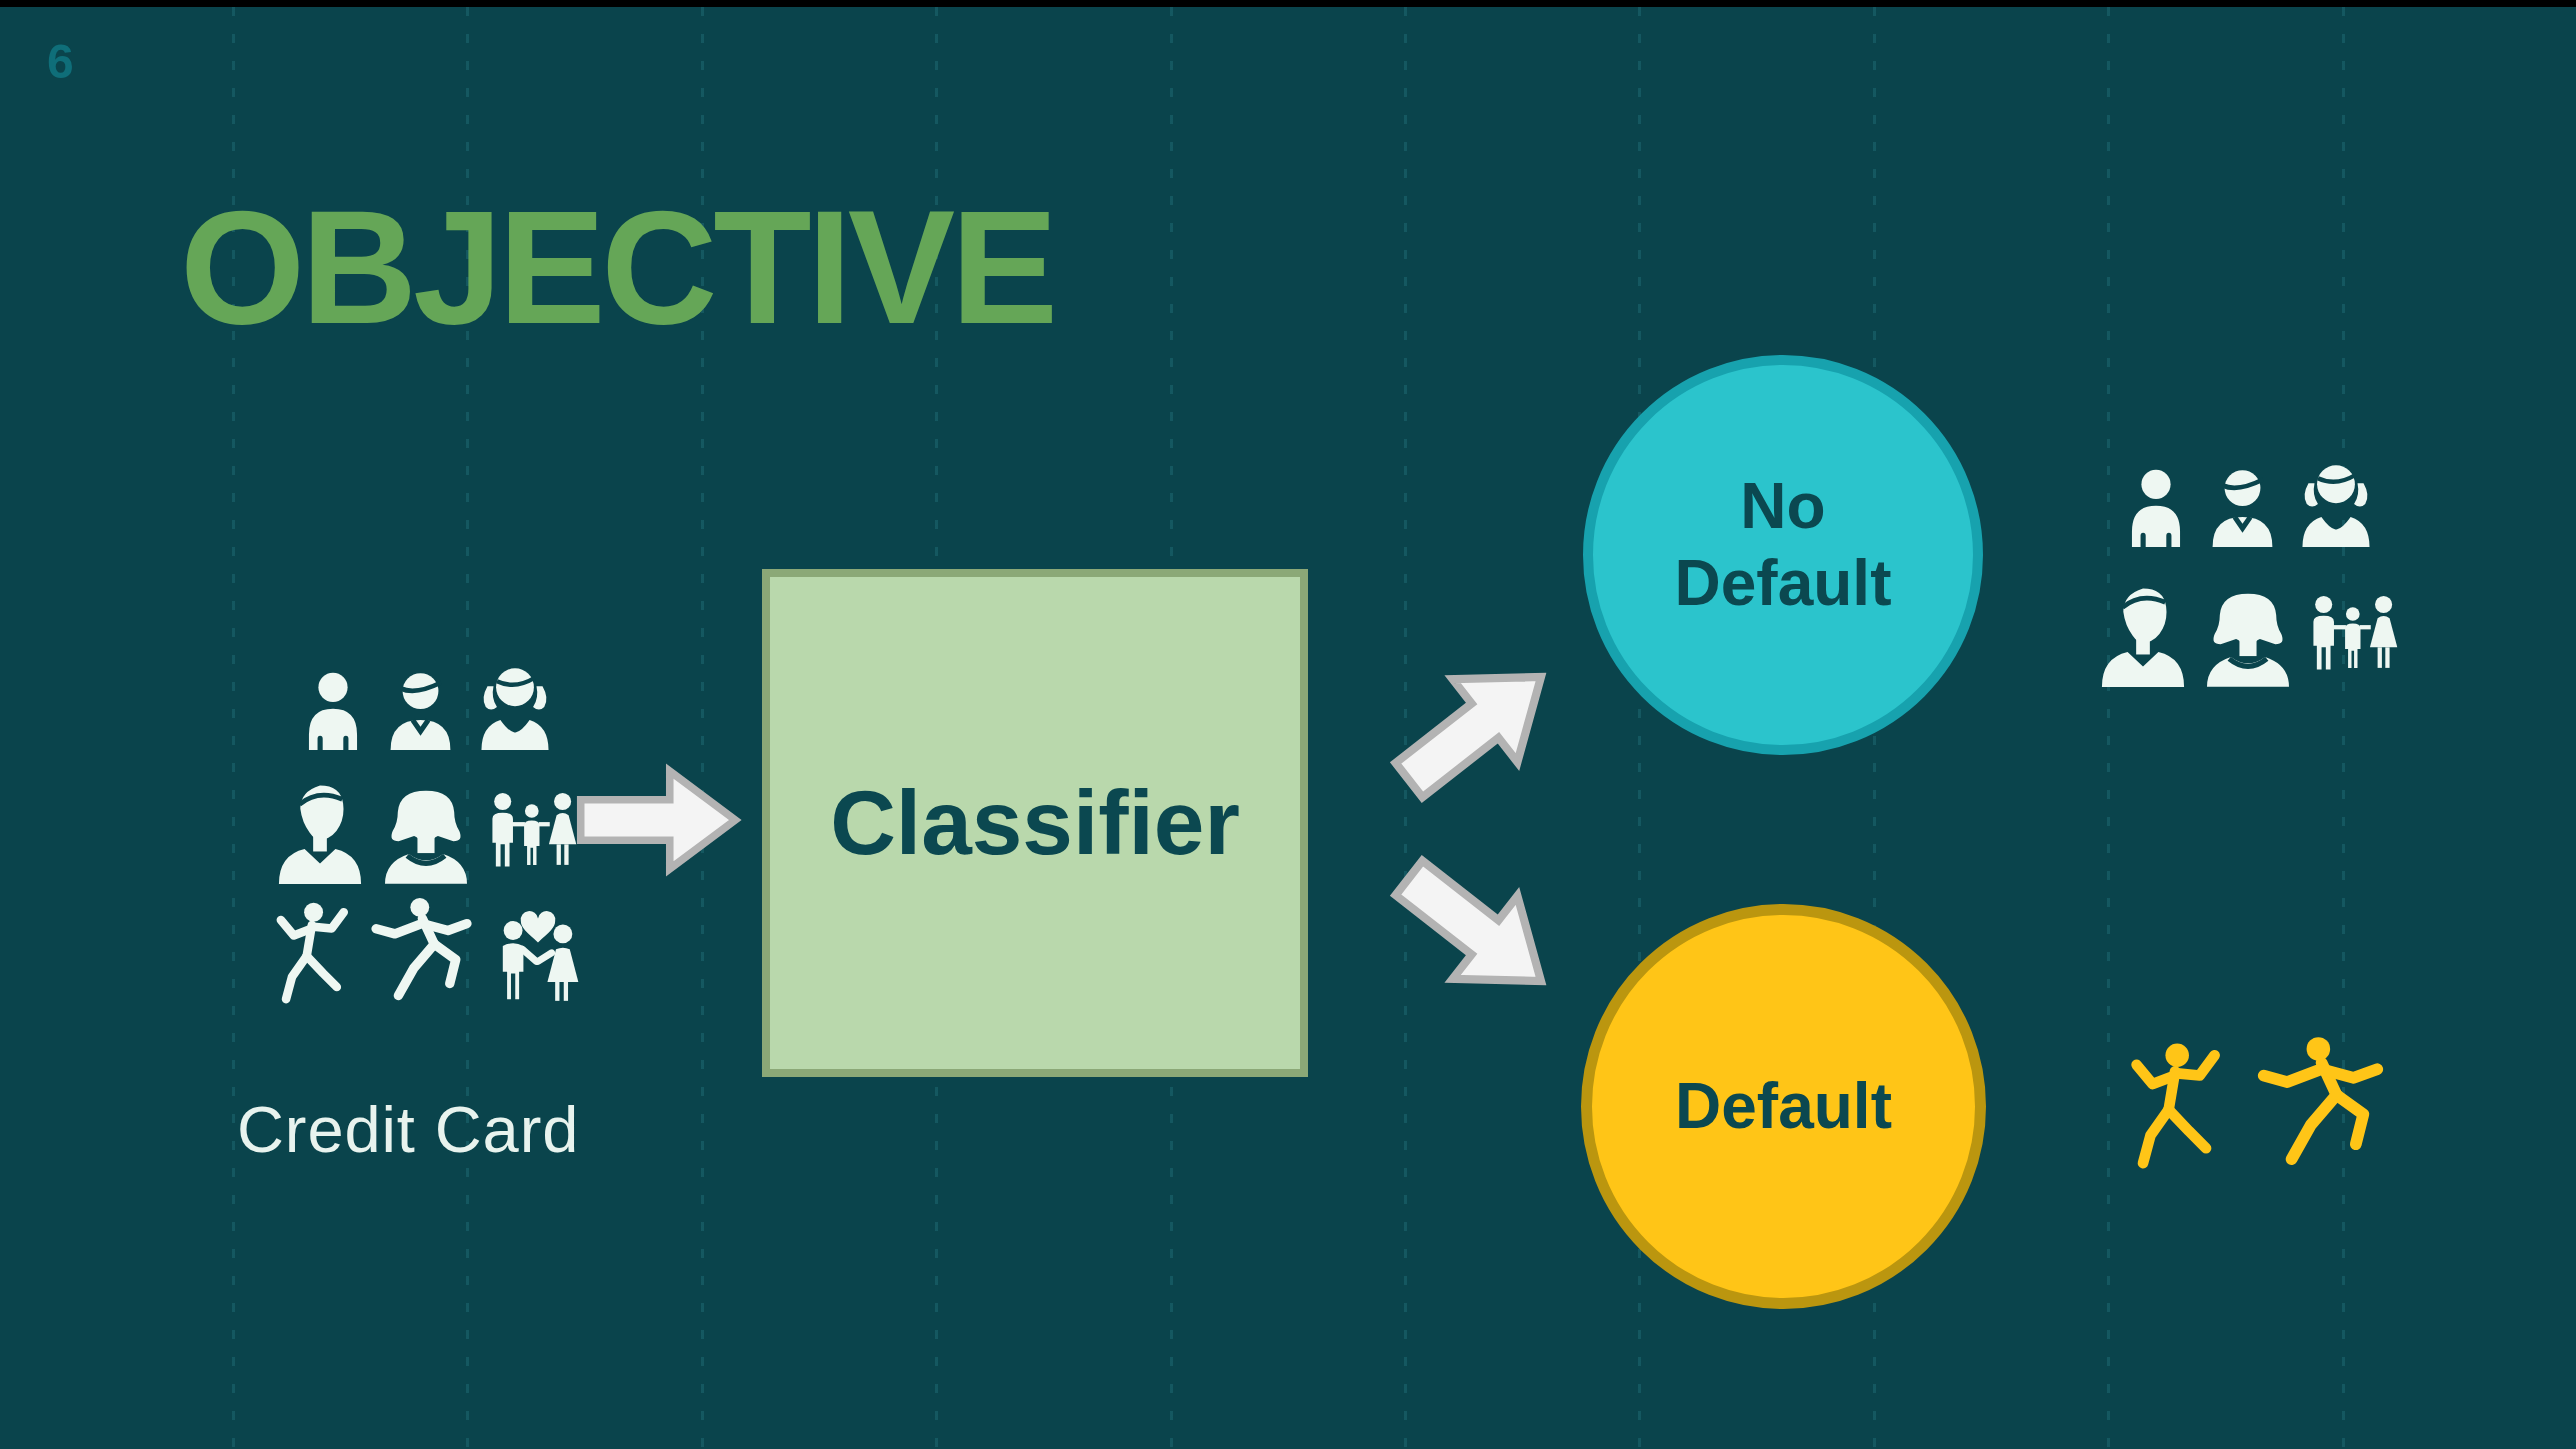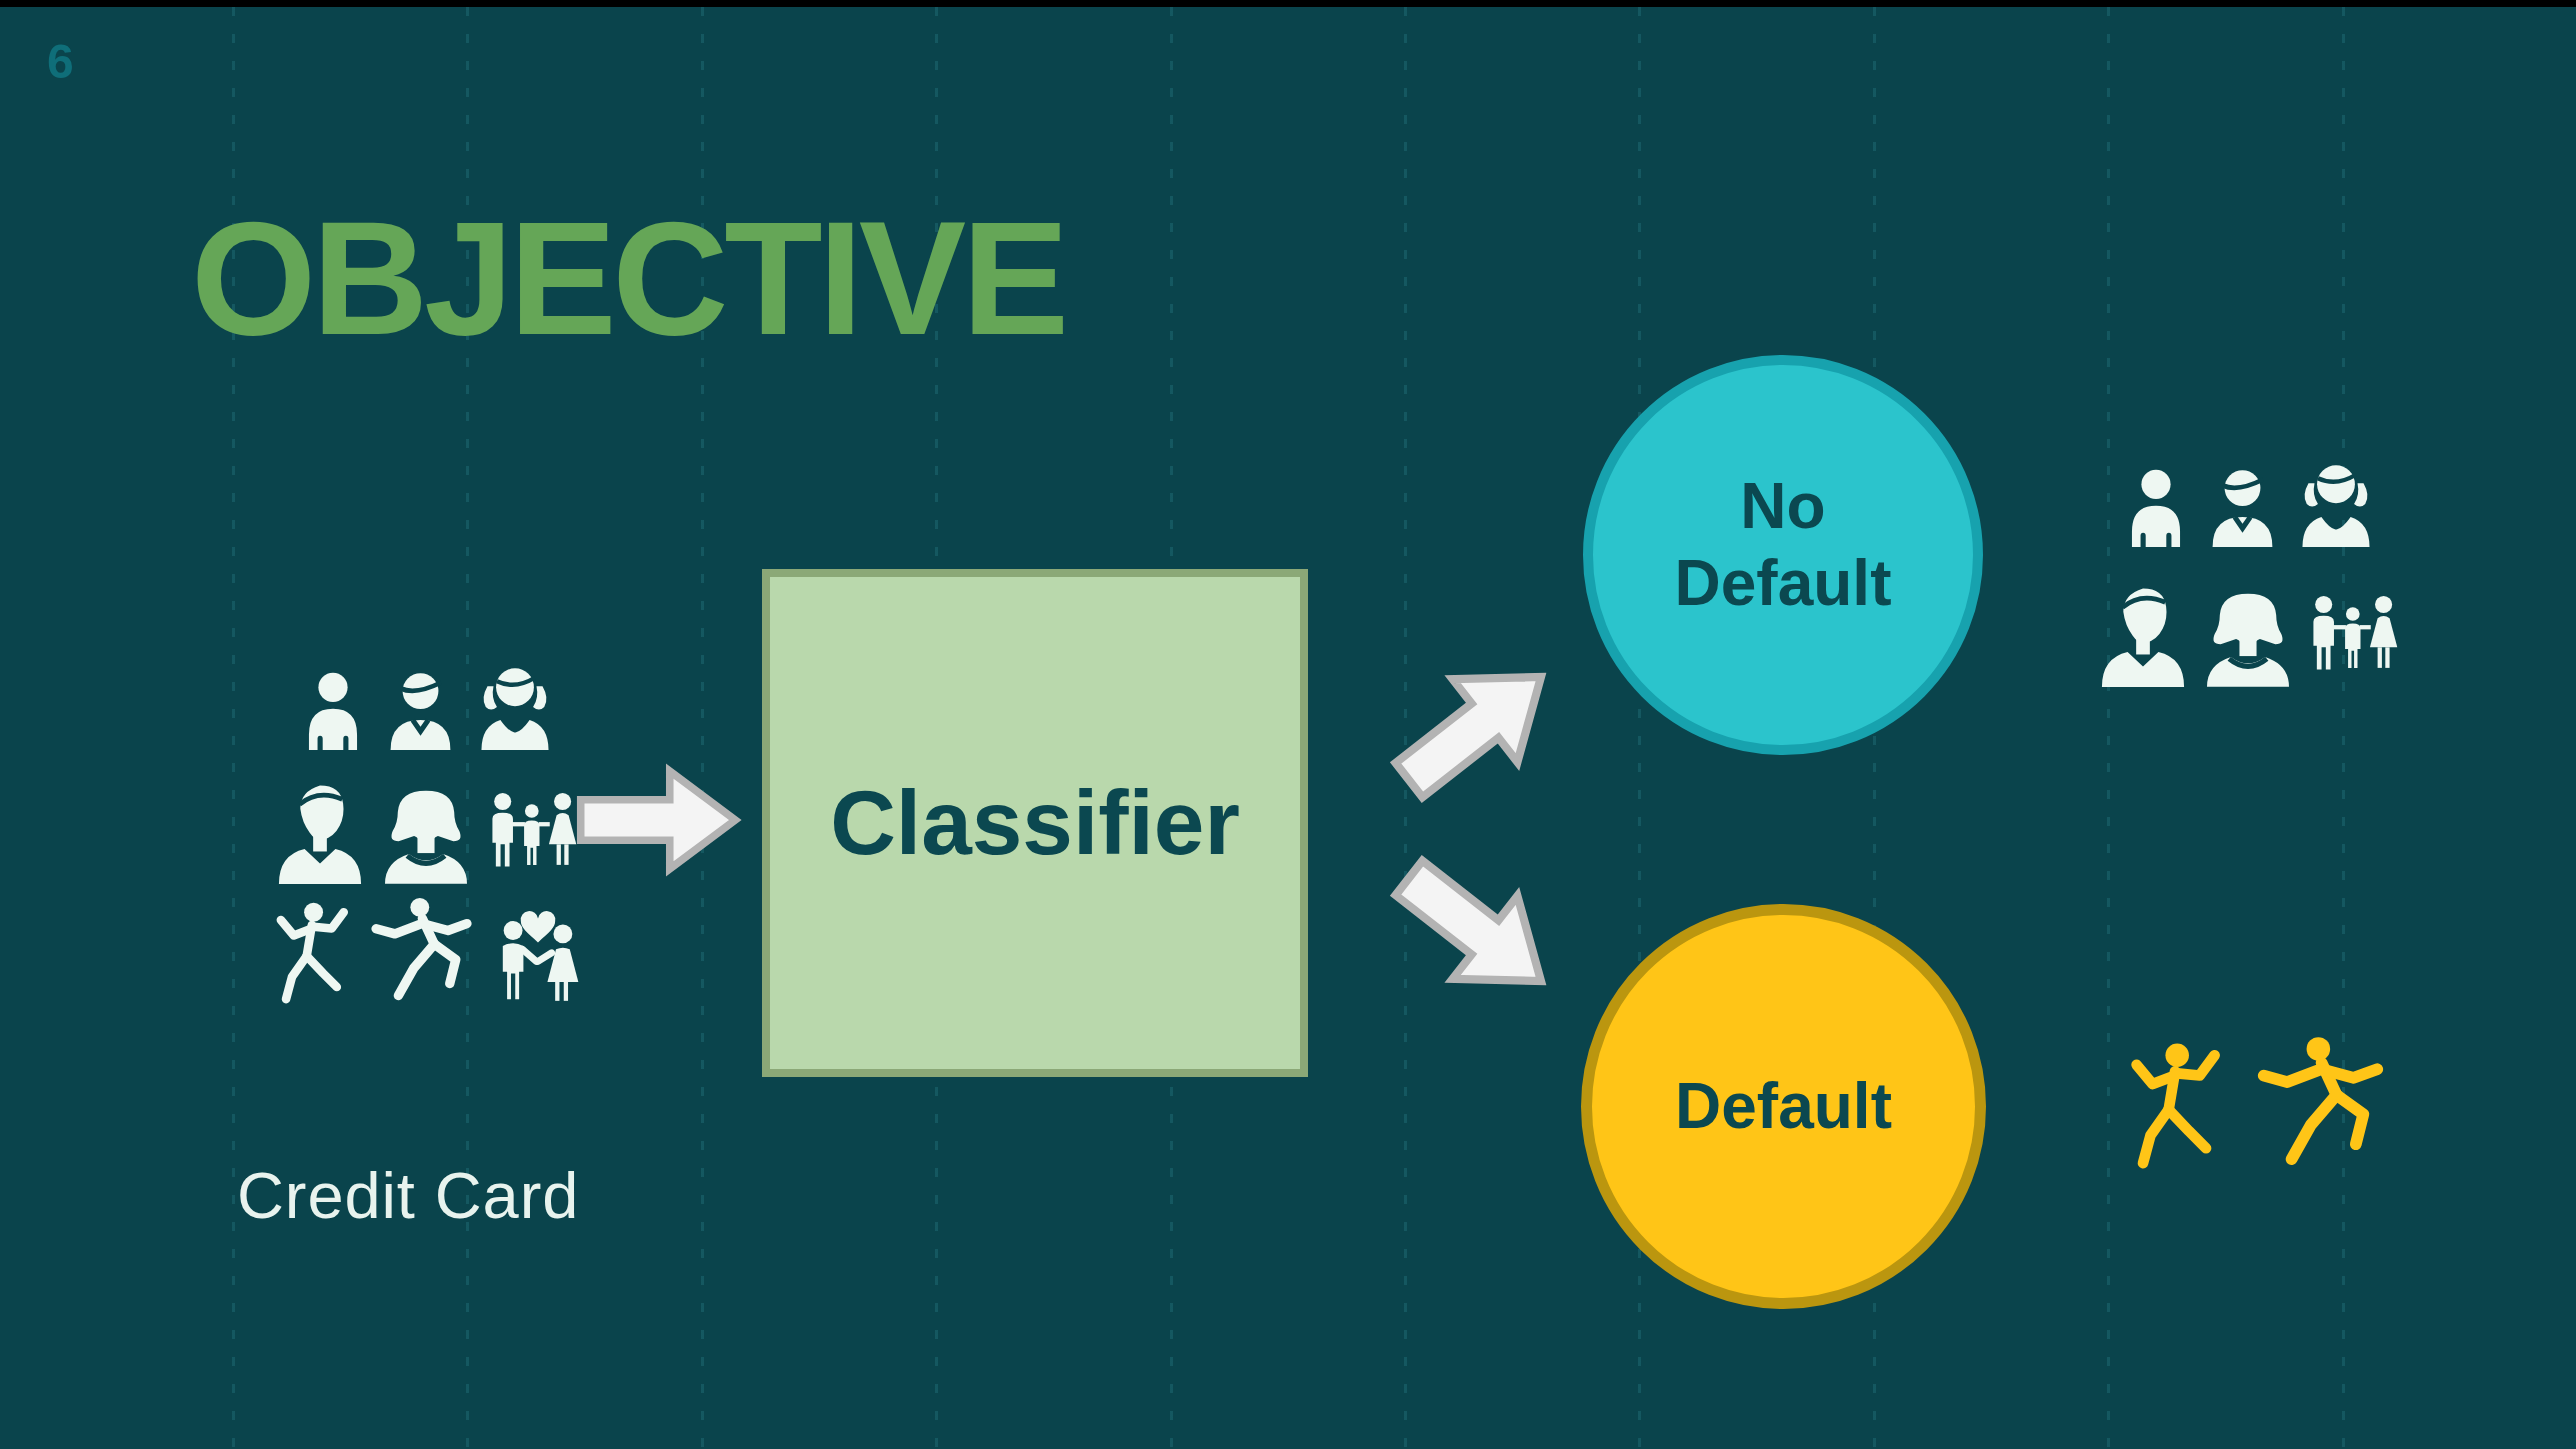--- a/index.html
+++ b/index.html
@@ -11,39 +11,39 @@
   .top-bar{position:absolute;left:0;top:0;width:2576px;height:6.9px;background:var(--top-bar,#000);}
   .gridline{
     position:absolute;top:6.9px;bottom:0;width:3.4px;opacity:.55;
     background-image:repeating-linear-gradient(180deg,var(--grid,#1d6871) 0 8.6px,transparent 8.6px 27px);
   }
   .page-num{
     position:absolute;left:47px;top:34px;
     font-size:48px;font-weight:bold;color:var(--page-number-teal,#0f6e79);
   }
   .title{
-    position:absolute;left:175px;top:182px;margin:16px;
+    position:absolute;left:175px;top:182px;margin:5px;
     font-size:161px;font-weight:800;letter-spacing:-4.3px;line-height:1;
     color:var(--title-green,#65a657);white-space:nowrap;text-align:center;
   }
   
   .icon-grid{position:absolute;}
   .icon-row{display:flex;align-items:flex-end;justify-content:center;}
   .icon{display:block;line-height:0;}
   .input-icons{left:268px;top:664px;width:319px;color:var(--icon-light,#eef7f2);}
   .input-icons .icon-row{gap:22px;}
   .input-icons .icon-row:nth-child(1){margin-bottom:33px;}
   .input-icons .icon-row:nth-child(2){margin-bottom:12px;}
   .nodef-icons{left:2095px;top:461px;width:309px;color:var(--icon-light,#eef7f2);}
   .nodef-icons .icon-row{gap:20.6px;}
   .nodef-icons .icon-row:nth-child(1){margin-bottom:39px;}
   .def-icons{left:2114px;top:1035px;width:283px;color:var(--icon-yellow,#ffc517);}
   .def-icons .icon-row{gap:36px;}
   .caption{
-    position:absolute;left:237px;top:1158px;
+    position:absolute;left:237px;top:1092px;
     font-size:65px;line-height:1.18;letter-spacing:0.9px;font-weight:400;
     color:var(--caption-light,#e8f3ee);
   }
   .classifier-box{
     position:absolute;left:762px;top:569px;width:546px;height:508px;box-sizing:border-box;
     background:var(--box-fill,#b9d8ac);border:8.6px solid var(--box-border,#8ba877);
     display:flex;flex-direction:column;align-items:center;justify-content:center;
     font-size:91px;font-weight:bold;line-height:1.13;color:var(--dark-text,#0b4850);
     text-align:left;
   }

